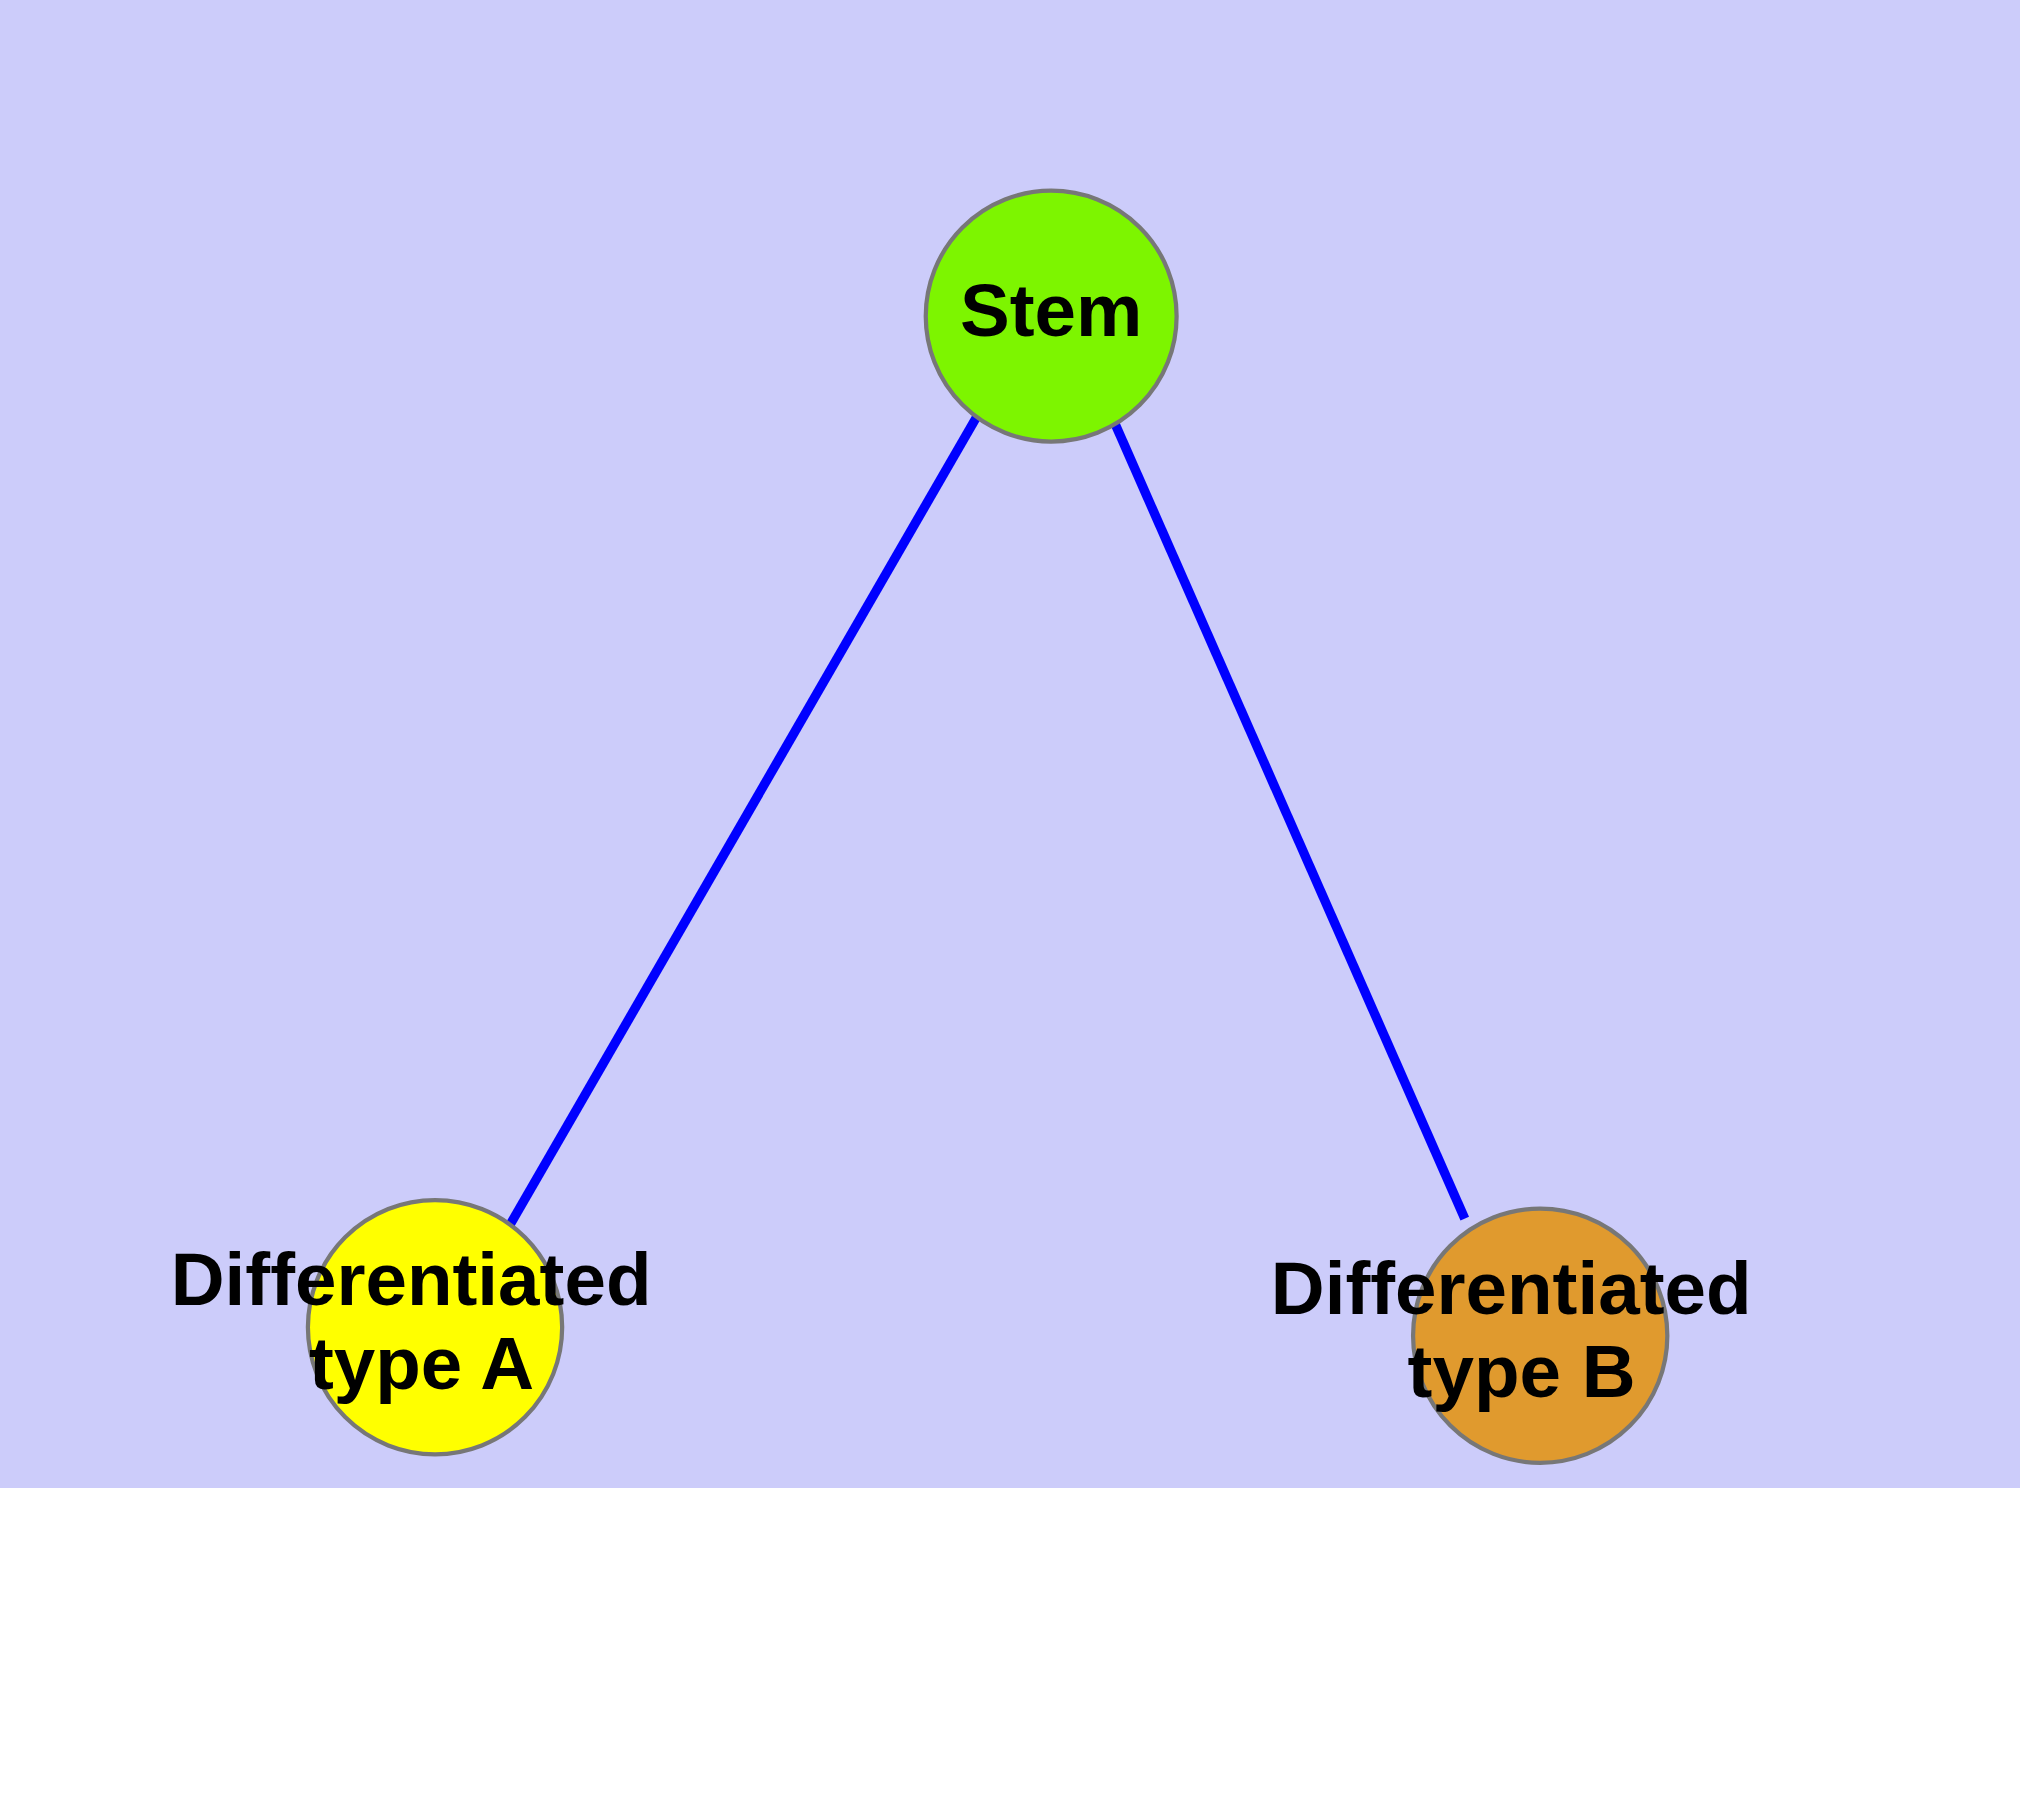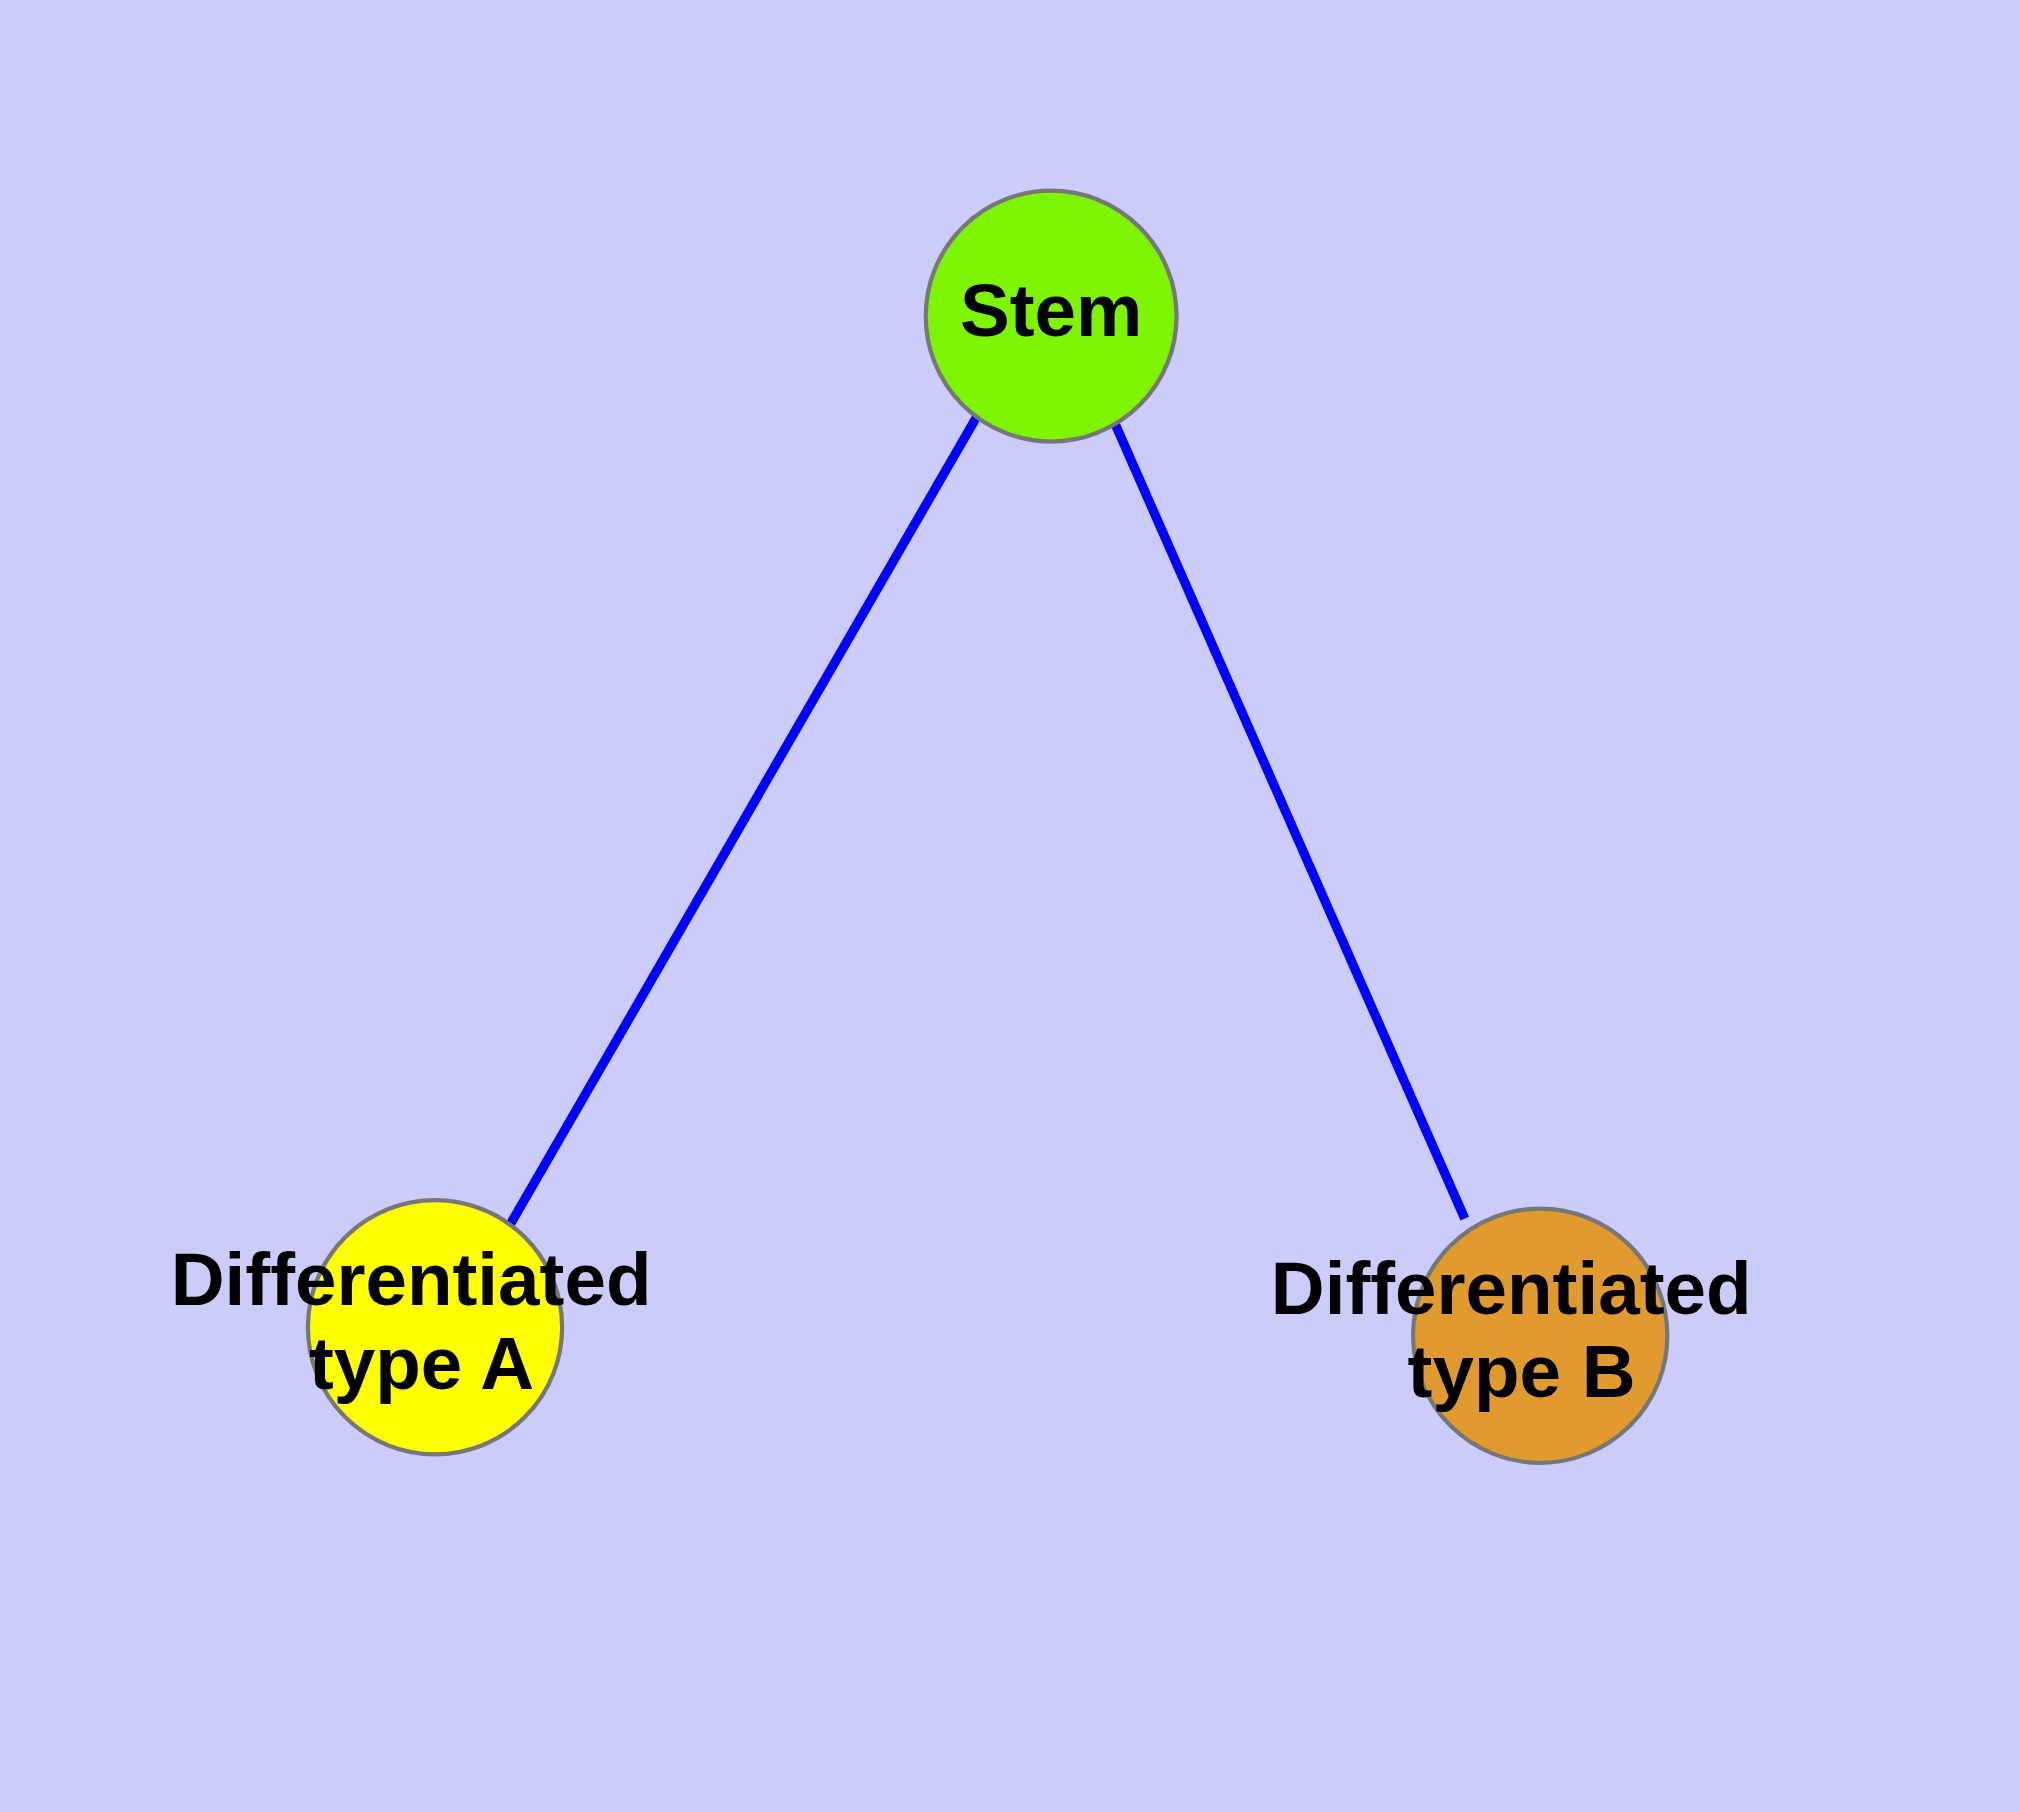--- a/index.html
+++ b/index.html
@@ -34,21 +34,21 @@
     font-family: "Liberation Sans", sans-serif;
     font-weight: bold;
     fill: #000000;
     text-anchor: middle;
     dominant-baseline: middle;
   }
 </style>
 </head>
 <body>
 
-<div id="stage" style="width: 2021px; height: 1812px;">
+<div id="stage" style="width: 2021px; height: 1488px;">
 
   <div id="canvas-bg" style="background: rgb(204, 204, 250);"></div>
 
   <svg id="graph-svg" viewBox="0 0 2384 2138" xmlns="http://www.w3.org/2000/svg" style="width: 2021px; height: 1812px;">
 
     <g>
       <line id="edge-a" x1="1152" y1="492" x2="601" y2="1446" stroke="#0000ff" stroke-width="11" stroke-linecap="butt"></line>
       <line id="edge-b" x1="1314" y1="497" x2="1728" y2="1438" stroke="#0000ff" stroke-width="11" stroke-linecap="butt"></line>
     </g>
 

